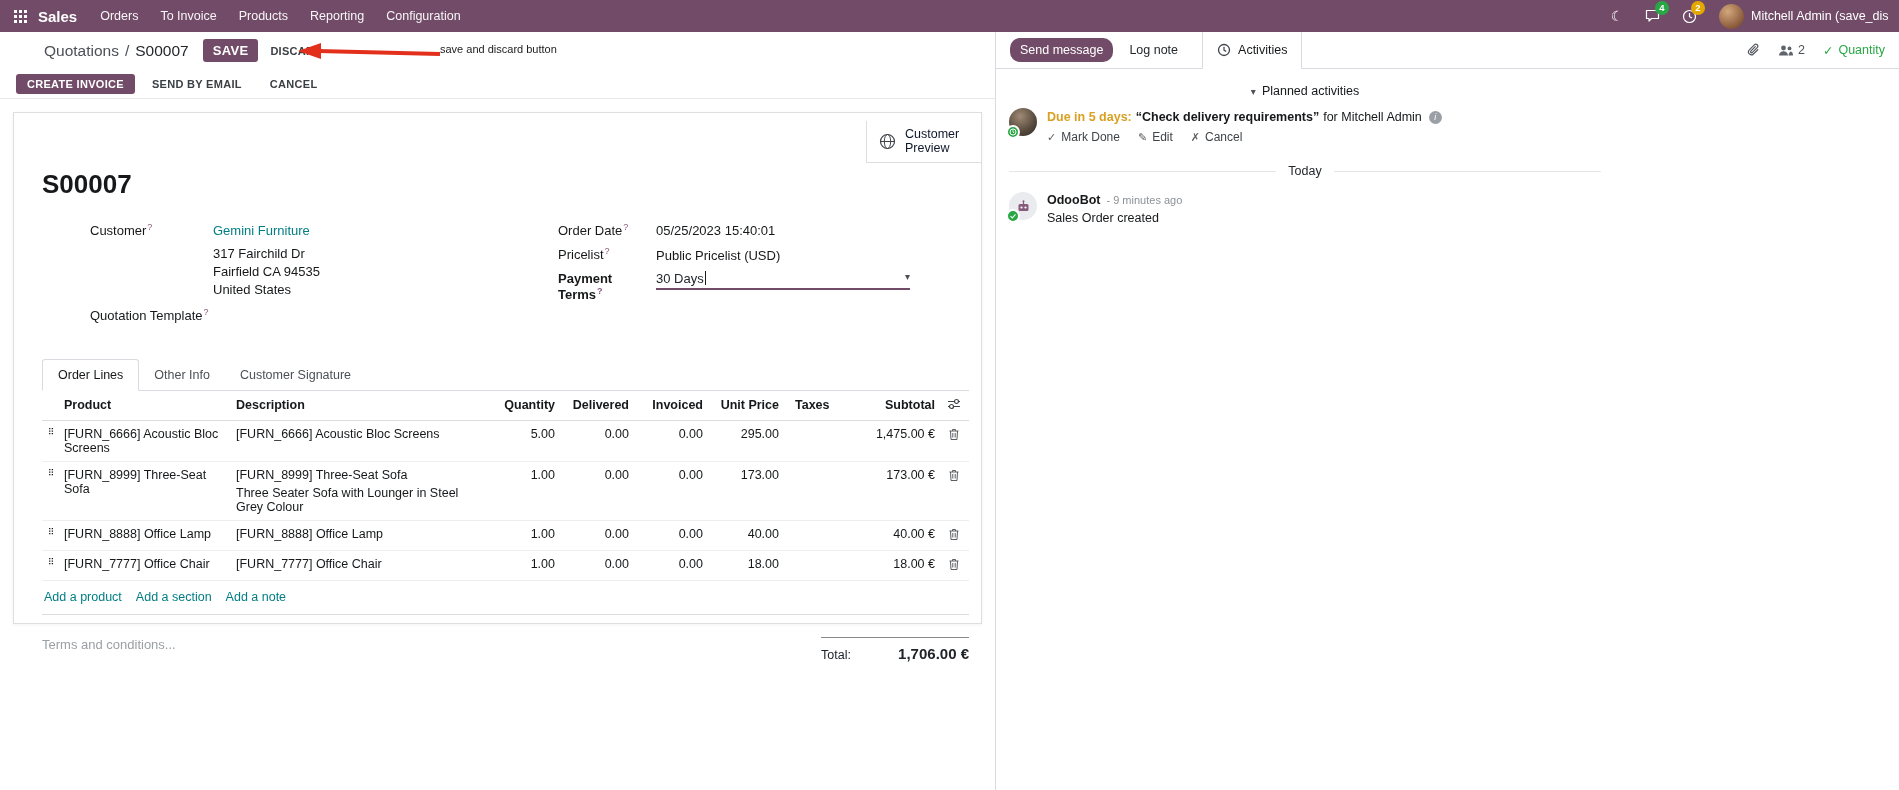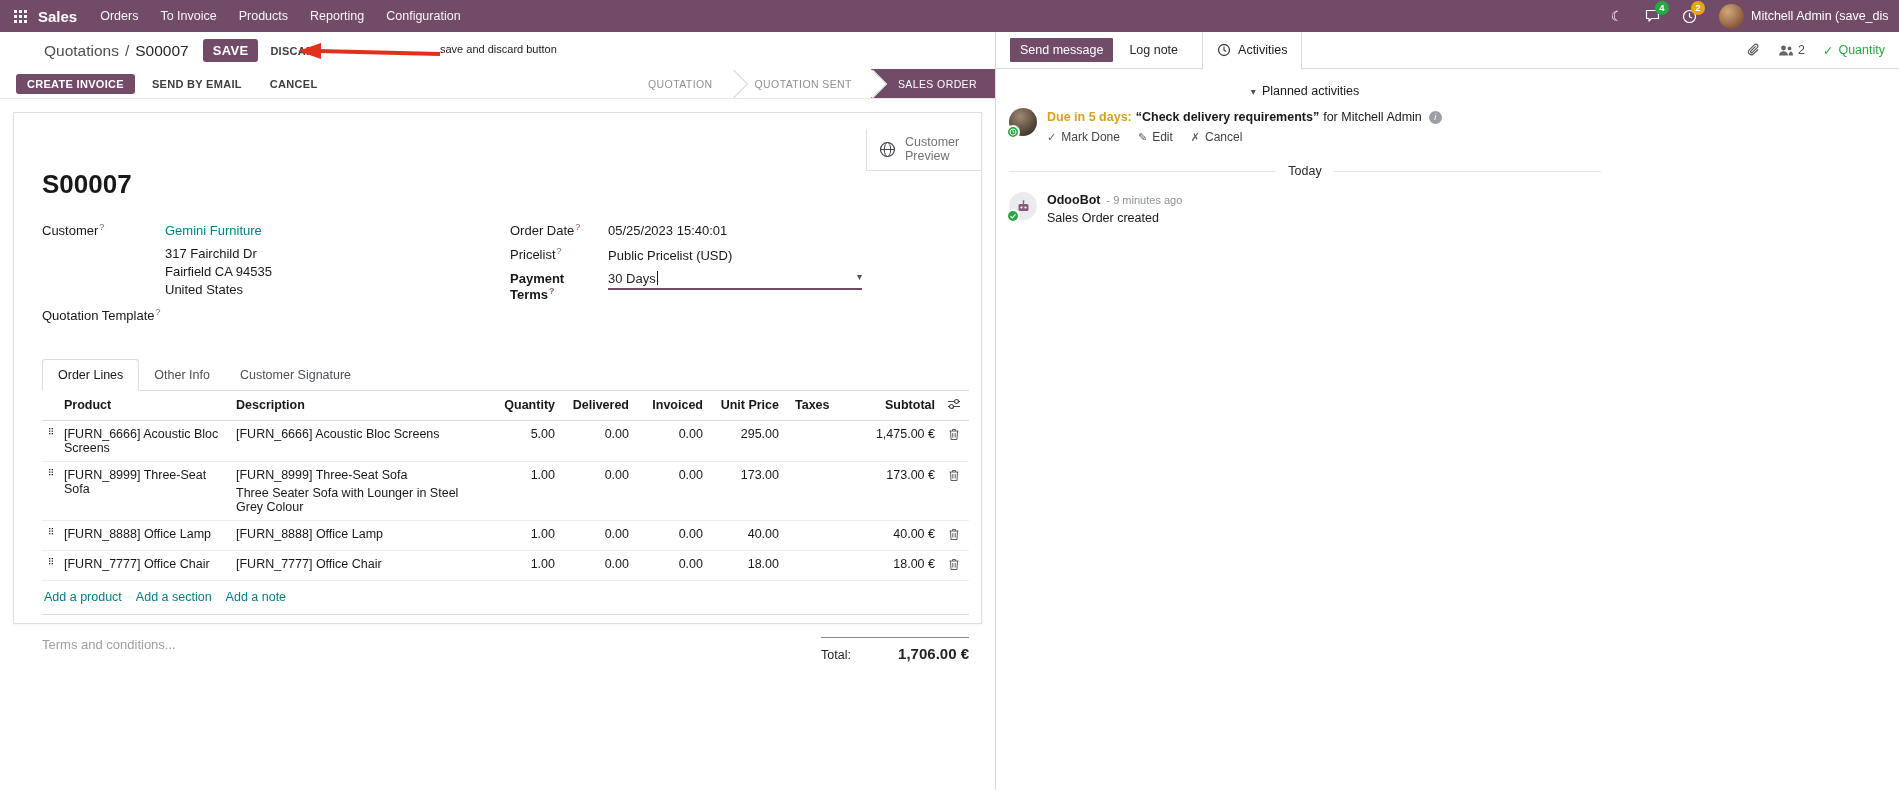--- a/index.html
+++ b/index.html
@@ -52,25 +52,25 @@
   .btn-primary-sm { background:#714B67; color:#fff; border:none; border-radius:3px; font-size:11px; font-weight:bold; letter-spacing:.3px; padding:4px 11px; cursor:pointer; font-family:inherit; }
   .btn-flat-sm { background:none; border:none; color:#3a3f44; font-size:11px; font-weight:bold; letter-spacing:.3px; padding:4px 11px; cursor:pointer; font-family:inherit; }
   .statusbar { margin-left:auto; display:flex; align-items:stretch; }
   .status-step { position:relative; display:flex; align-items:center; padding:0 21px; font-size:10.5px; letter-spacing:.4px; color:#8c9095; cursor:pointer; background:#fff; }
   .chev-sep { position:absolute; right:-10px; top:50%; width:20px; height:20px; transform:translateY(-50%) rotate(45deg); border-top:1px solid #d4d6d9; border-right:1px solid #d4d6d9; background:#fff; z-index:2; }
   .status-step.active { background:#714B67; color:#fff; padding:0 18px 0 27px; clip-path:polygon(0 0,100% 0,100% 100%,0 100%,11px 50%); margin-left:-2px; z-index:1; }
 
   
   .sheet-area { padding:13px 13px 0; flex:1; }
   .sheet { position:relative; background:#fff; border:1px solid #dcdee1; box-shadow:0 1px 3px rgba(0,0,0,.05); height:512px; padding:30px 12px 40px 28px; }
-  .customer-preview { position:absolute; top:16px; right:0; display:flex; align-items:center; gap:9px; padding:6px 14px 6px 12px; border-left:1px solid #dcdee1; border-bottom:1px solid #dcdee1; color:#737373; font-size:12.5px; cursor:pointer; line-height:1.15; }
+  .customer-preview { position:absolute; top:8px; right:0; display:flex; align-items:center; gap:9px; padding:6px 14px 6px 12px; border-left:1px solid #dcdee1; border-bottom:1px solid #dcdee1; color:#0f172a; font-size:12.5px; cursor:pointer; line-height:1.15; }
   .cp-label { width:62px; }
   .sheet-title { font-size:26px; font-weight:bold; color:#16181a; margin:26px 0 22px; }
   .fields { display:flex; }
-  .fcol-left { width:468px; flex:0 0 auto; }
+  .fcol-left { width:468px; flex:0 0 auto;margin-left:48px; }
   .fcol-right { flex:1; max-width:352px; }
   .frow { display:flex; align-items:baseline; margin-bottom:8px; }
   .flabel { width:123px; flex:0 0 auto; color:#16181a; }
   .flabel sup { font-size:9px; color:#875A7B; margin-left:1px; }
   .flabel-r { width:98px; flex:0 0 auto; color:#16181a; }
   .flabel-r sup { font-size:9px; color:#875A7B; margin-left:1px; }
   .bold { font-weight:bold; }
   .fvalue { color:#16181a; }
   .link { color:#017e84; cursor:pointer; text-decoration:none; }
   .address { margin-left:123px; color:#16181a; margin-top:1px; }
@@ -102,21 +102,21 @@
   .cols-btn { background:none; border:none; cursor:pointer; padding:0; margin-left:auto; }
   .table-links { display:flex; gap:14px; padding:9px 2px 10px; border-bottom:1px solid #dadce0; font-size:12.5px; }
   .bottom-row { display:flex; margin-top:22px; align-items:flex-start; }
   .terms { color:#9aa0a5; cursor:text; }
   .total-box { margin-left:auto; width:148px; border-top:1px solid #87898c; padding-top:7px; display:flex; align-items:baseline; }
   .total-label { font-size:12.5px; }
   .total-value { margin-left:auto; font-weight:bold; font-size:15px; }
 
   
   .chatter-header { height:37px; display:flex; align-items:center; border-bottom:1px solid #d9dbe0; padding-left:14px; flex:0 0 auto; }
-  .btn-send { background:#714B67; color:#fff; border:none; border-radius:1px; padding:5px 10px; font-size:12.5px; cursor:pointer; font-family:inherit; }
+  .btn-send { background:#714B67; color:#fff; border:none; border-radius:10px; padding:5px 10px; font-size:12.5px; cursor:pointer; font-family:inherit; }
   .btn-lognote { background:none; border:none; color:#24282c; font-size:12.5px; margin-left:16px; cursor:pointer; font-family:inherit; }
   .tab-activities { height:37px; display:flex; align-items:center; gap:7px; padding:0 14px; border-left:1px solid #d9dbe0; border-right:1px solid #d9dbe0; margin-left:24px; color:#16181a; font-size:12.5px; cursor:pointer; background:#fff; border-top:none; border-bottom:none; font-family:inherit; }
   .chatter-tools { margin-left:auto; display:flex; align-items:center; gap:18px; padding-right:14px; }
   .tool-icon-btn { background:none; border:none; cursor:pointer; padding:0; }
   .followers { display:flex; align-items:center; gap:4px; color:#4c5157; font-size:12.5px; cursor:pointer; background:none; border:none; font-family:inherit; }
   .following { display:flex; align-items:center; gap:5px; color:#28a745; font-size:12.5px; cursor:pointer; white-space:nowrap; background:none; border:none; font-family:inherit; }
   .chatter-body { padding:0 0 0 13px; }
   .chatter-content { width:592px; }
   .planned-header { text-align:center; font-size:12.5px; color:#16181a; padding:15px 0 10px; cursor:pointer; }
   .planned-header .caret { margin-right:6px; font-size:10px; color:#4c5157; }
@@ -211,33 +211,20 @@
         </svg>
         <span class="annotation-text">save and discard button</span>
 
       </div>
 
       <div class="status-row">
         <div class="sb-left">
           <button class="btn-primary-sm">CREATE INVOICE</button>
           <button class="btn-flat-sm">SEND BY EMAIL</button>
           <button class="btn-flat-sm">CANCEL</button>
-        </div>
-        <div class="statusbar">
-          <span class="status-step">
-              <span>QUOTATION</span>
-              <span class="chev-sep"></span>
-            </span>
-          <span class="status-step">
-              <span>QUOTATION SENT</span>
-              <span class="chev-sep"></span>
-            </span>
-          <span class="status-step active">
-              <span>SALES ORDER</span>
-            </span>
         </div>
       </div>
 
       <div class="sheet-area">
         <div class="sheet">
 
           <div class="customer-preview">
             <svg width="17" height="17" viewBox="0 0 17 17">
                 <circle cx="8.5" cy="8.5" r="7" stroke="#3f4449" fill="none" stroke-width="1.2"></circle>
                 <ellipse cx="8.5" cy="8.5" rx="3.2" ry="7" stroke="#3f4449" fill="none" stroke-width="1"></ellipse>

